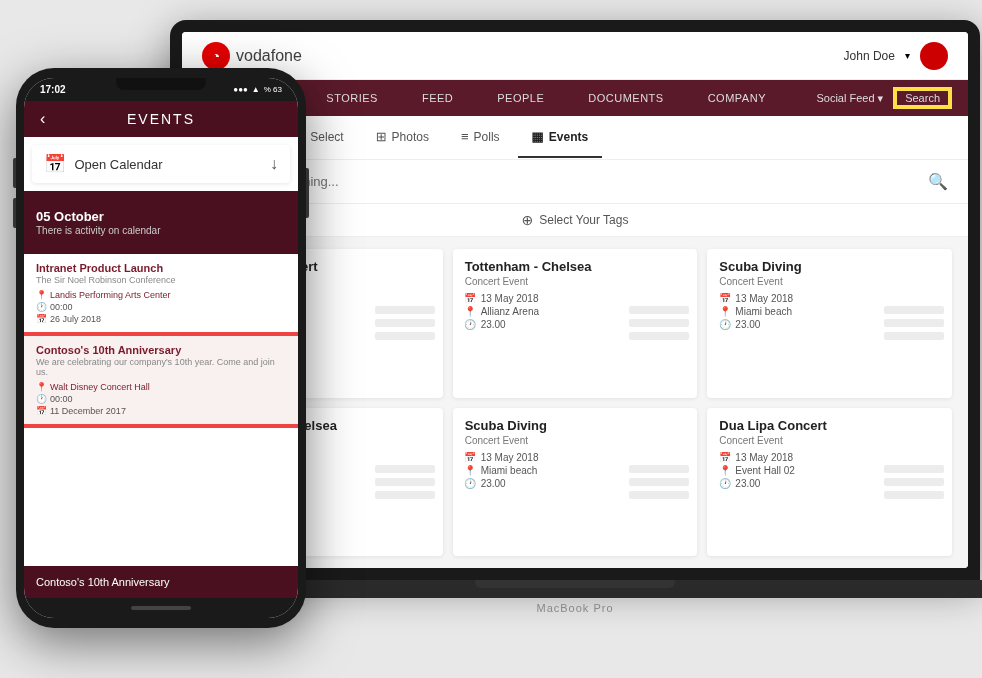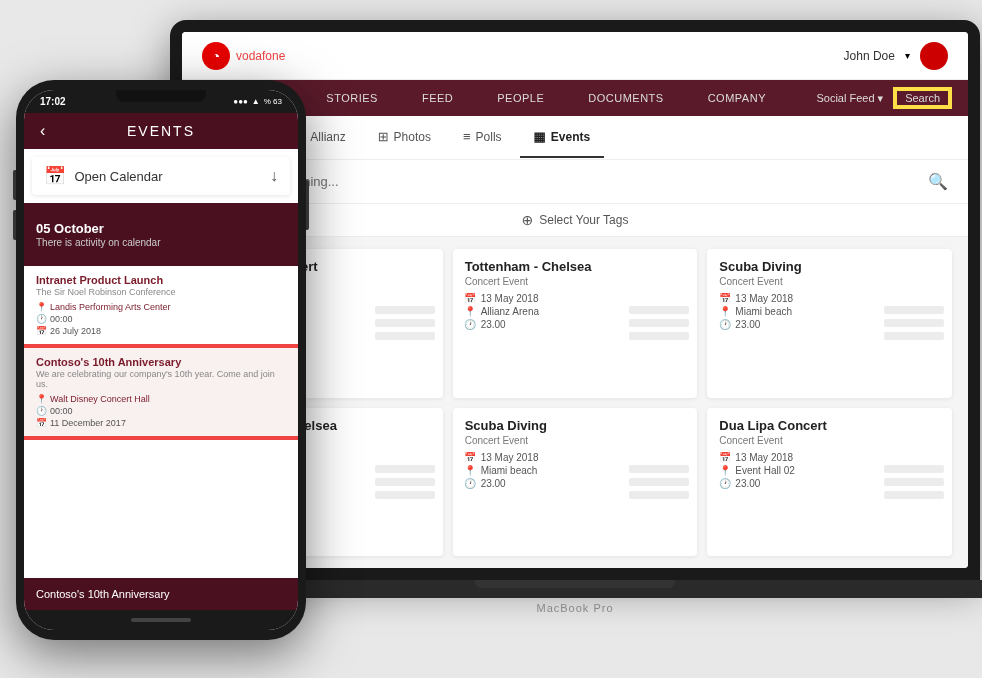--- a/index.html
+++ b/index.html
@@ -80,22 +80,22 @@
       background: #e60000;
       border-radius: 50%;
       display: flex;
       align-items: center;
       justify-content: center;
       color: white;
       font-size: 14px;
       font-weight: bold;
     }
     .vf-logo-text {
-      font-size: 12px;
-      color: #ef4444;
+      font-size: 16px;
+      color: #404040;
       font-weight: 500;
     }
     .vf-header-right {
       display: flex;
       align-items: center;
       gap: 10px;
     }
     .vf-user {
       font-size: 12px;
       color: #333;
@@ -279,21 +279,21 @@
     .meta-icon {
       font-size: 10px;
       color: #888;
       width: 12px;
     }
 
     
     .phone-wrapper {
       position: absolute;
       left: 16px;
-      top: 80px;
+      top: 68px;
       width: 290px;
       height: 560px;
       z-index: 10;
     }
     .phone-body {
       width: 100%;
       height: 100%;
       background: #1a1a1a;
       border-radius: 38px;
       padding: 10px 8px;
@@ -549,21 +549,21 @@
         </div>
       </div>
 
       <div class="vf-tabs">
         <div class="vf-tab">
           <span class="tab-icon">▤</span>
           <span>News</span>
         </div>
         <div class="vf-tab">
           <span class="tab-icon">▶</span>
-          <span>Allianz</span>
+          <span>Select</span>
         </div>
         <div class="vf-tab">
           <span class="tab-icon">⊞</span>
           <span>Photos</span>
         </div>
         <div class="vf-tab">
           <span class="tab-icon">≡</span>
           <span>Polls</span>
         </div>
         <div class="vf-tab active">

